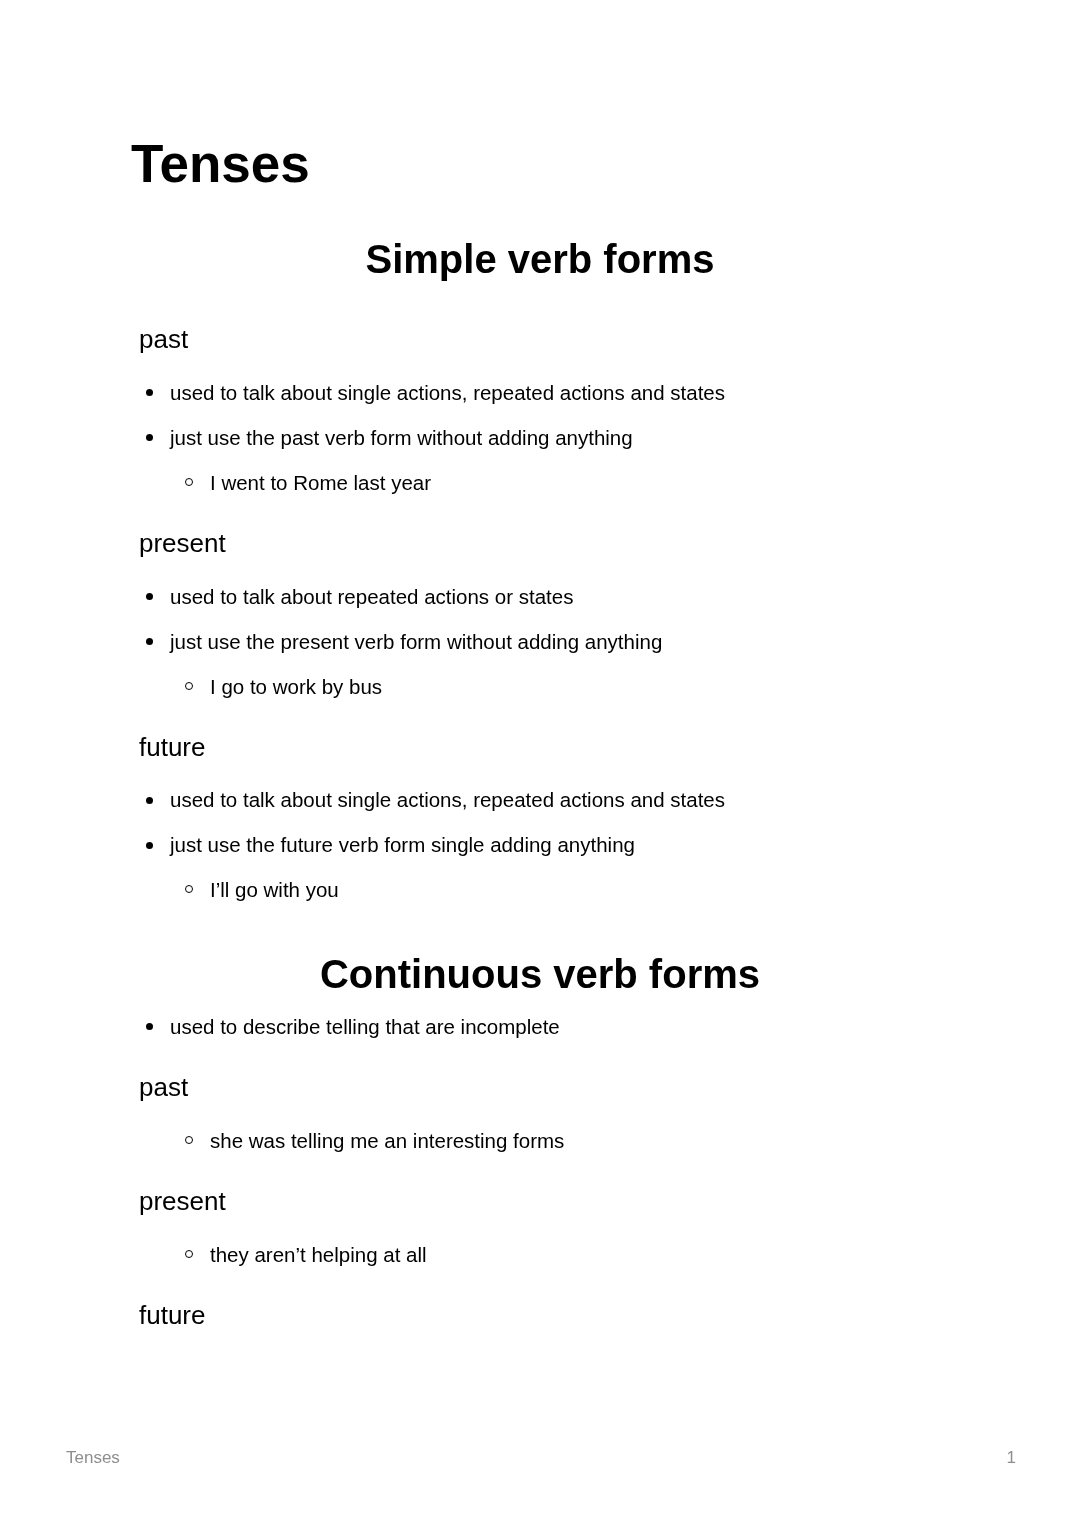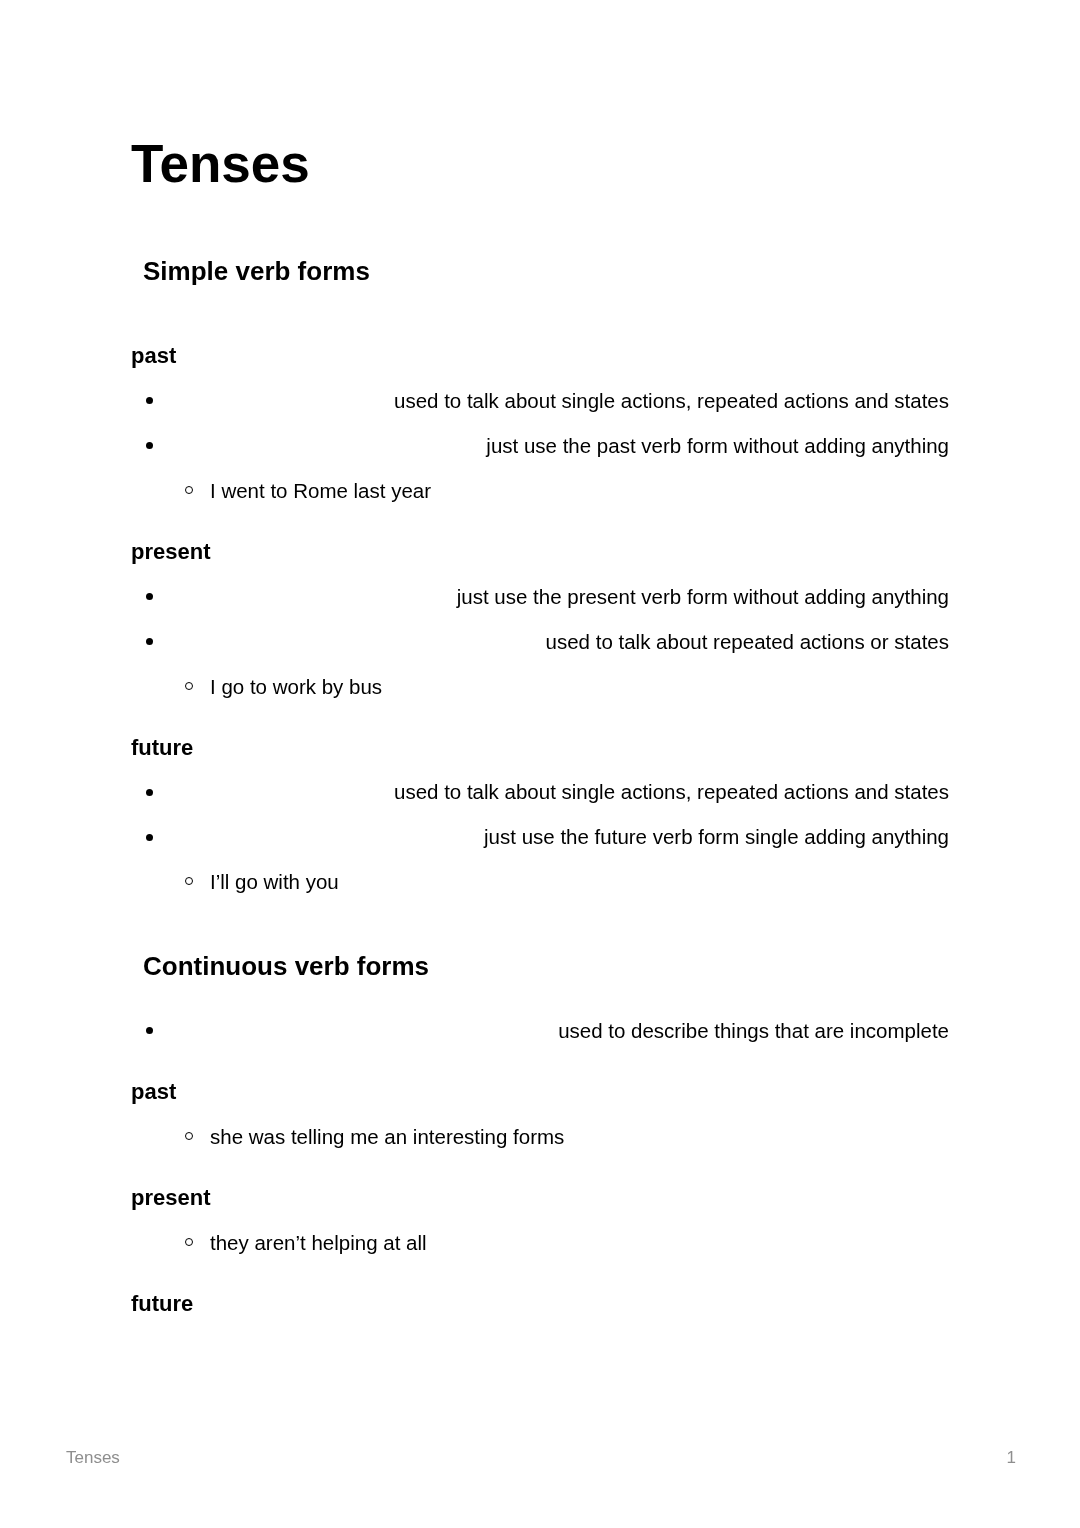--- a/index.html
+++ b/index.html
@@ -16,48 +16,49 @@
   .content { padding: 132px 131px 0 131px; }
 
   h1.doc-title {
     font-size: 53px;
     line-height: 63.6px;
     font-weight: 700;
     margin: 0;
     padding: 0;
   }
   h2.section-heading {
-    font-size: 26px;
+    font-size: 40px;
     line-height: 47.5px;
     font-weight: 700;
-    margin: 12px;
+    margin: 0;
     padding: 40px 0 0 0;
+    text-align: center;
   }
   h2.section-heading.after-list { padding-top: 29px; }
   h3.subsection-heading {
-    font-size: 22px;
+    font-size: 26px;
     line-height: 33.8px;
-    font-weight: 700;
-    margin: 0;
+    font-weight: 400;
+    margin: 8px;
     padding: 12px 0 0 0;
   }
   h3.subsection-heading.after-h2 { padding-top: 32px; }
 
   ul.bullet-list {
     list-style: none;
     margin: 0;
     padding: 15px 0 0 0;
   }
   ul.bullet-list li {
     position: relative;
     font-size: 20.5px;
     line-height: 26px;
     margin: 0 0 19px 0;
   }
-  li.li1 { padding-left: 39px; text-align: right; }
+  li.li1 { padding-left: 39px; }
   li.li1::before {
     content: "";
     position: absolute;
     left: 15px;
     top: 9.5px;
     width: 7px;
     height: 7px;
     border-radius: 50%;
     background: #000000;
   }
@@ -100,35 +101,35 @@
 
     <h3 class="subsection-heading after-h2">past</h3>
     <ul class="bullet-list">
       <li class="li1">used to talk about single actions, repeated actions and states</li>
       <li class="li1">just use the past verb form without adding anything</li>
       <li class="li2">I went to Rome last year</li>
     </ul>
 
     <h3 class="subsection-heading">present</h3>
     <ul class="bullet-list">
+      <li class="li1">used to talk about repeated actions or states</li>
       <li class="li1">just use the present verb form without adding anything</li>
-      <li class="li1">used to talk about repeated actions or states</li>
       <li class="li2">I go to work by bus</li>
     </ul>
 
     <h3 class="subsection-heading">future</h3>
     <ul class="bullet-list">
       <li class="li1">used to talk about single actions, repeated actions and states</li>
       <li class="li1">just use the future verb form single adding anything</li>
       <li class="li2">I’ll go with you</li>
     </ul>
 
     <h2 class="section-heading after-list">Continuous verb forms</h2>
     <ul class="bullet-list">
-      <li class="li1">used to describe things that are incomplete</li>
+      <li class="li1">used to describe telling that are incomplete</li>
     </ul>
 
     <h3 class="subsection-heading">past</h3>
     <ul class="bullet-list">
       <li class="li2">she was telling me an interesting forms</li>
     </ul>
 
     <h3 class="subsection-heading">present</h3>
     <ul class="bullet-list">
       <li class="li2">they aren’t helping at all</li>

